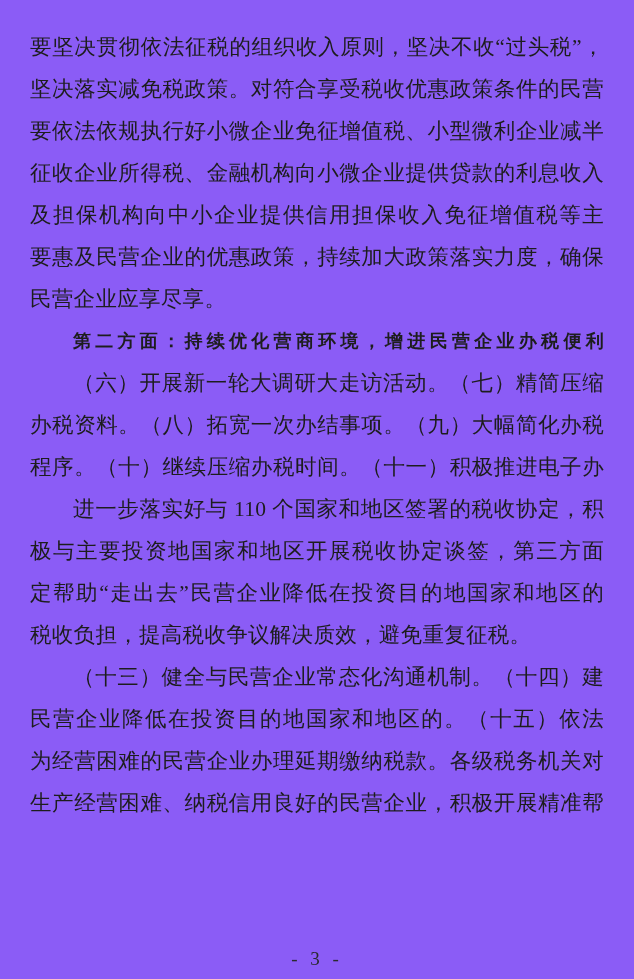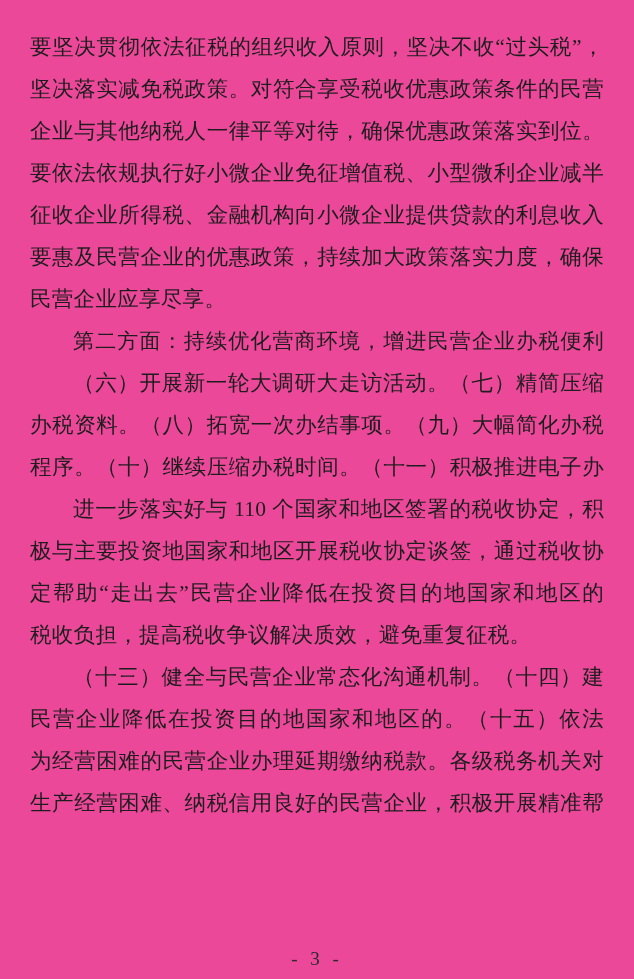--- a/index.html
+++ b/index.html
@@ -5,21 +5,21 @@
   html, body {
     margin: 0;
     padding: 0;
     background: #ffffff;
   }
   .page {
     position: relative;
     width: 634px;
     height: 979px;
     box-sizing: border-box;
-    background: #ec4899;
+    background: #8b5cf6;
     color: #1d1d1d;
     font-family: "Liberation Serif", "DejaVu Serif", serif;
     padding: 26px 30px 0 30px;
     overflow: hidden;
   }
   .doc {
     width: 574px;
   }
   .line {
     height: 42px;
@@ -31,23 +31,23 @@
   }
   .line.fill {
     text-align: justify;
     text-align-last: justify;
     text-justify: inter-ideograph;
   }
   .line.indent {
     text-indent: 43px;
   }
   .line.heading {
-    font-weight: 400;
+    font-weight: 700;
     font-family: "Liberation Sans", "DejaVu Sans", sans-serif;
-    font-size: 21px;
+    font-size: 18px;
   }
   .footer {
     position: absolute;
     left: 0;
     bottom: 8px;
     width: 634px;
     text-align: center;
     font-size: 19px;
     line-height: 24px;
     color: #2a2a2e;
@@ -56,31 +56,31 @@
     letter-spacing: 4px;
   }
 </style>
 </head>
 <body>
 
 <div class="page">
   <main class="doc">
       <div class="line fill">要坚决贯彻依法征税的组织收入原则，坚决不收“过头税”，</div>
       <div class="line fill">坚决落实减免税政策。对符合享受税收优惠政策条件的民营</div>
-      <div class="line fill">企业与其他纳税人一律平等对待，确保优惠政策落实到位。</div>
       <div class="line fill">要依法依规执行好小微企业免征增值税、小型微利企业减半</div>
       <div class="line fill">征收企业所得税、金融机构向小微企业提供贷款的利息收入</div>
+      <div class="line fill">及担保机构向中小企业提供信用担保收入免征增值税等主</div>
       <div class="line fill">要惠及民营企业的优惠政策，持续加大政策落实力度，确保</div>
       <div class="line">民营企业应享尽享。</div>
       <div class="line heading indent fill">第二方面：持续优化营商环境，增进民营企业办税便利</div>
       <div class="line indent fill">（六）开展新一轮大调研大走访活动。（七）精简压缩</div>
       <div class="line fill">办税资料。（八）拓宽一次办结事项。（九）大幅简化办税</div>
       <div class="line fill">程序。（十）继续压缩办税时间。（十一）积极推进电子办</div>
       <div class="line indent fill">进一步落实好与 110 个国家和地区签署的税收协定，积</div>
-      <div class="line fill">极与主要投资地国家和地区开展税收协定谈签，通过税收协</div>
+      <div class="line fill">极与主要投资地国家和地区开展税收协定谈签，第三方面</div>
       <div class="line fill">定帮助“走出去”民营企业降低在投资目的地国家和地区的</div>
       <div class="line">税收负担，提高税收争议解决质效，避免重复征税。</div>
       <div class="line indent fill">（十三）健全与民营企业常态化沟通机制。（十四）建</div>
       <div class="line fill">民营企业降低在投资目的地国家和地区的。（十五）依法</div>
       <div class="line fill">为经营困难的民营企业办理延期缴纳税款。各级税务机关对</div>
       <div class="line fill">生产经营困难、纳税信用良好的民营企业，积极开展精准帮扶</div>
     </main>
   <footer class="footer">
     <span class="page-num">- 3 -</span>
   </footer>

